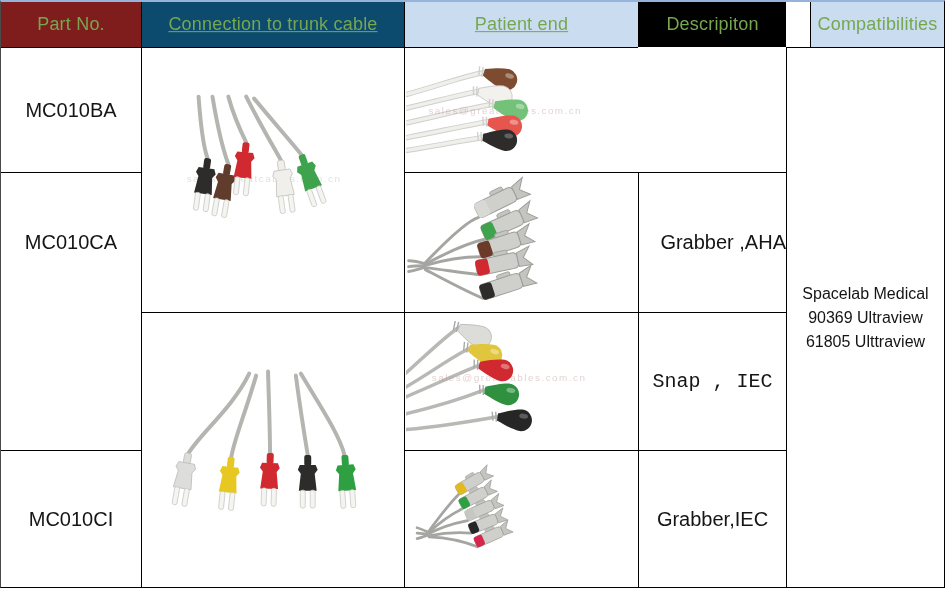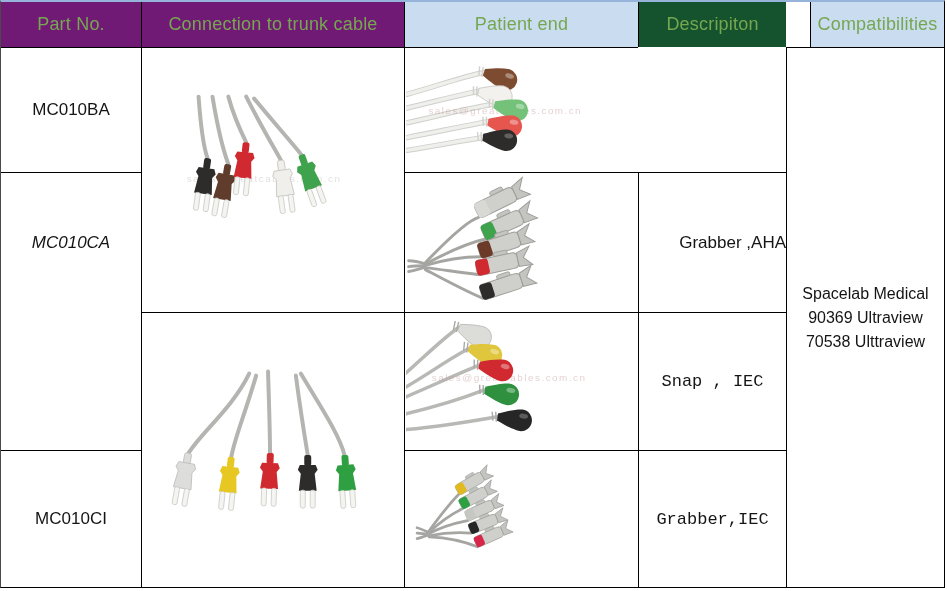--- a/index.html
+++ b/index.html
@@ -21,27 +21,27 @@
     border-left:1px solid #000;
     border-top:1px solid #000;
     box-sizing:border-box;
     display:flex;align-items:center;justify-content:center;
     overflow:hidden;
     background:#fff;
   }
   .col1{border-left:none;}
   .hdr{border-top:none;font-size:18px;letter-spacing:0.2px;}
   .hdr span{transform:scaleY(1.02);}
-  .parttxt,.desctxt{font-size:17px;color:#151515;}
+  .parttxt,.desctxt{font-size:20px;color:#151515;}
   .compat{flex-direction:column;font-size:16px;color:#151515;line-height:24px;text-align:center;}
-  .h1{grid-area:1/1;} .h2{grid-area:1/2;} .h3{grid-area:1/3;} .h4{grid-area:1/4;} .h5{grid-area:1/5;margin-left:24px;}
-  .p1{grid-area:2/1;} .p2{grid-area:3/1;font-style:italic;} .p3{grid-area:4/1;} .p4{grid-area:5/1;justify-content:center;}
+  .h1{grid-area:1/1;} .h2{grid-area:1/2;} .h3{grid-area:1/3;text-decoration:underline;} .h4{grid-area:1/4;} .h5{grid-area:1/5;margin-left:24px;}
+  .p1{grid-area:2/1;} .p2{grid-area:3/1;} .p3{grid-area:4/1;} .p4{grid-area:5/1;justify-content:center;}
   .ta{grid-area:2/2/4/3;} .tb{grid-area:4/2/6/3;}
   .pe1{grid-area:2/3;} .pe2{grid-area:3/3;} .pe3{grid-area:4/3;} .pe4{grid-area:5/3;}
-  .d1{grid-area:2/4;} .d2{grid-area:3/4;justify-content:flex-end;} .d3{grid-area:4/4;font-family:Liberation Mono, monospace;} .d4{grid-area:5/4;font-family:Liberation Mono, monospace;}
+  .d1{grid-area:2/4;} .d2{grid-area:3/4;justify-content:flex-end;} .d3{grid-area:4/4;font-family:Liberation Mono, monospace;} .d4{grid-area:5/4;}
   .cp{grid-area:2/5/6/6;}
   svg{display:block;}
   .cableG{fill:none;stroke:#b4b4b1;stroke-width:4;stroke-linecap:round;}
   .cableG2{fill:none;stroke:#a5a5a2;stroke-width:3;stroke-linecap:round;}
   .cableG3{fill:none;stroke:#b8b8b5;stroke-width:3.5;stroke-linecap:round;}
   .cableWu{fill:none;stroke:#cfcfcb;stroke-width:5.5;stroke-linecap:round;}
   .cableWo{fill:none;stroke:#efefec;stroke-width:3.5;stroke-linecap:round;}
   .prong{fill:#f4f4f1;stroke:#c9c9c5;stroke-width:0.8;}
   .ribg{stroke:#a9a9a6;stroke-width:1.4;fill:none;}
   .ribw{stroke:#cfcfcb;stroke-width:1.4;fill:none;}
@@ -49,30 +49,30 @@
   .clipjaw{fill:#c4c4c0;stroke:#9d9d99;stroke-width:1;}
   .cliptab{fill:#c4c4c0;stroke:#9d9d99;stroke-width:0.8;}
   .wmark{font-size:10px;letter-spacing:1.5px;fill:#c49a9a;opacity:0.45;font-family:"Liberation Sans",sans-serif;}
   .wmarkg{font-size:10px;letter-spacing:1.5px;fill:#b0a4a4;opacity:0.35;font-family:"Liberation Sans",sans-serif;}
 </style>
 </head>
 <body>
 
 <div class="tbl">
 
-  <div class="cell hdr col1 h1" style="background: #701a75; color: rgb(118, 167, 80);">
+  <div class="cell hdr col1 h1" style="background: #7f1d1d; color: rgb(118, 167, 80);">
       <span>Part No.</span>
     </div>
-  <div class="cell hdr h2" style="background: #701a75; color: rgb(118, 167, 80);">
+  <div class="cell hdr h2" style="background: #0c4a6e; color: rgb(118, 167, 80); text-decoration: underline;">
       <span>Connection to trunk cable</span>
     </div>
   <div class="cell hdr h3" style="background: rgb(202, 220, 240); color: rgb(118, 167, 80);">
       <span>Patient end</span>
     </div>
-  <div class="cell hdr h4" style="background: #14532d; color: rgb(118, 167, 80);">
+  <div class="cell hdr h4" style="background: #000000; color: rgb(118, 167, 80);">
       <span>Descripiton</span>
     </div>
   <div class="cell hdr h5" style="background: rgb(202, 220, 240); color: rgb(118, 167, 80);">
       <span>Compatibilities</span>
     </div>
 
   <div class="cell col1 p1">
       <span class="parttxt">MC010BA</span>
     </div>
   <div class="cell col1 p2">
@@ -332,16 +332,16 @@
   <div class="cell d3">
       <span class="desctxt">Snap , IEC</span>
     </div>
   <div class="cell d4">
       <span class="desctxt">Grabber,IEC</span>
     </div>
 
   <div class="cell cp compat">
     <div>Spacelab Medical</div>
     <div>90369 Ultraview</div>
-    <div>70538 Ulttraview</div>
+    <div>61805 Ulttraview</div>
   </div>
 
 </div>
 
 </body></html>

